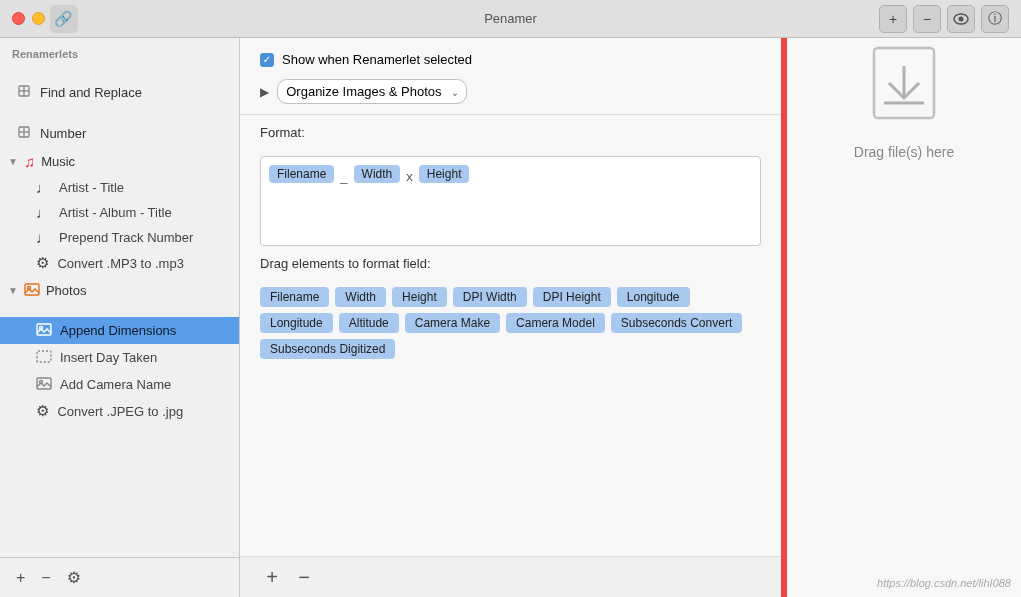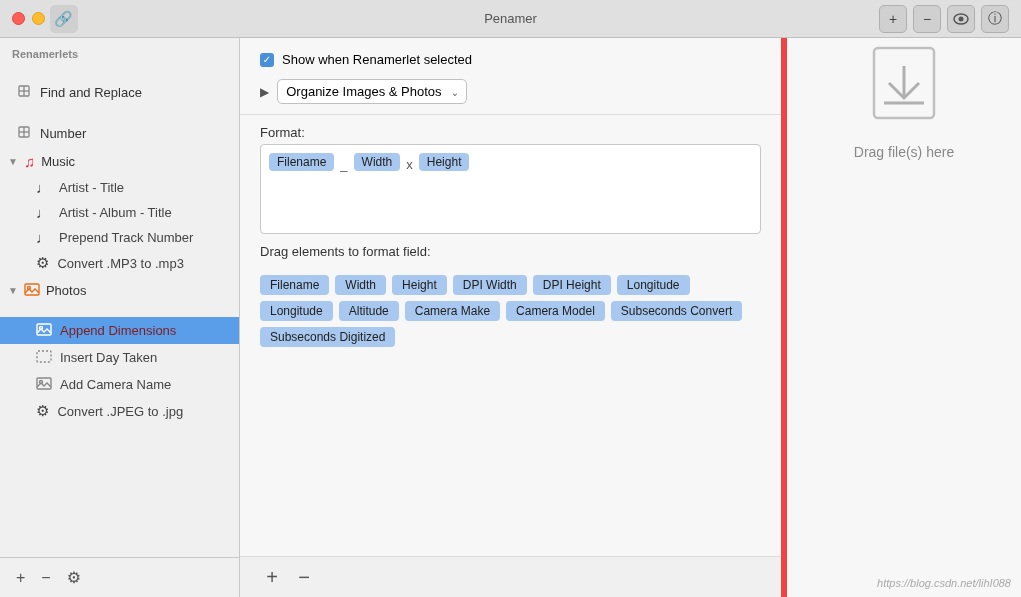--- a/index.html
+++ b/index.html
@@ -103,21 +103,21 @@
       padding: 5px 12px 5px 16px;
       cursor: pointer;
       color: #333;
       border-radius: 0;
       gap: 8px;
       font-size: 13px;
       margin-top: 12px;
     }
     .sidebar-item.active {
       background: #5a9de8;
-      color: #7f1d1d;
+      color: #0f172a;
     }
     .sidebar-item.active .item-icon { color: #fff; }
 
     .sidebar-group-header {
       display: flex;
       align-items: center;
       padding: 5px 12px 5px 8px;
       cursor: pointer;
       color: #333;
       gap: 6px;
@@ -193,21 +193,21 @@
       display: flex;
       align-items: center;
       gap: 8px;
     }
     .triangle-icon { font-size: 12px; color: #555; }
     .dropdown-select {
       flex: 1;
       max-width: 290px;
       background: white;
       border: 1px solid #c0c0c0;
-      border-radius: 5px;
+      border-radius: 10px;
       padding: 4px 24px 4px 8px;
       font-size: 13px;
       appearance: none;
       -webkit-appearance: none;
       position: relative;
       cursor: pointer;
     }
     .dropdown-wrapper {
       position: relative;
       display: inline-block;
@@ -220,21 +220,21 @@
       color: #666;
       pointer-events: none;
     }
 
     .format-section {
       padding: 10px 20px;
     }
     .format-label {
       font-size: 13px;
       color: #333;
-      margin-bottom: 4px;
+      margin-bottom: 16px;
     }
     .format-field {
       background: white;
       border: 1px solid #c8c8c8;
       border-radius: 4px;
       min-height: 90px;
       padding: 8px;
       display: flex;
       flex-wrap: wrap;
       gap: 4px;

